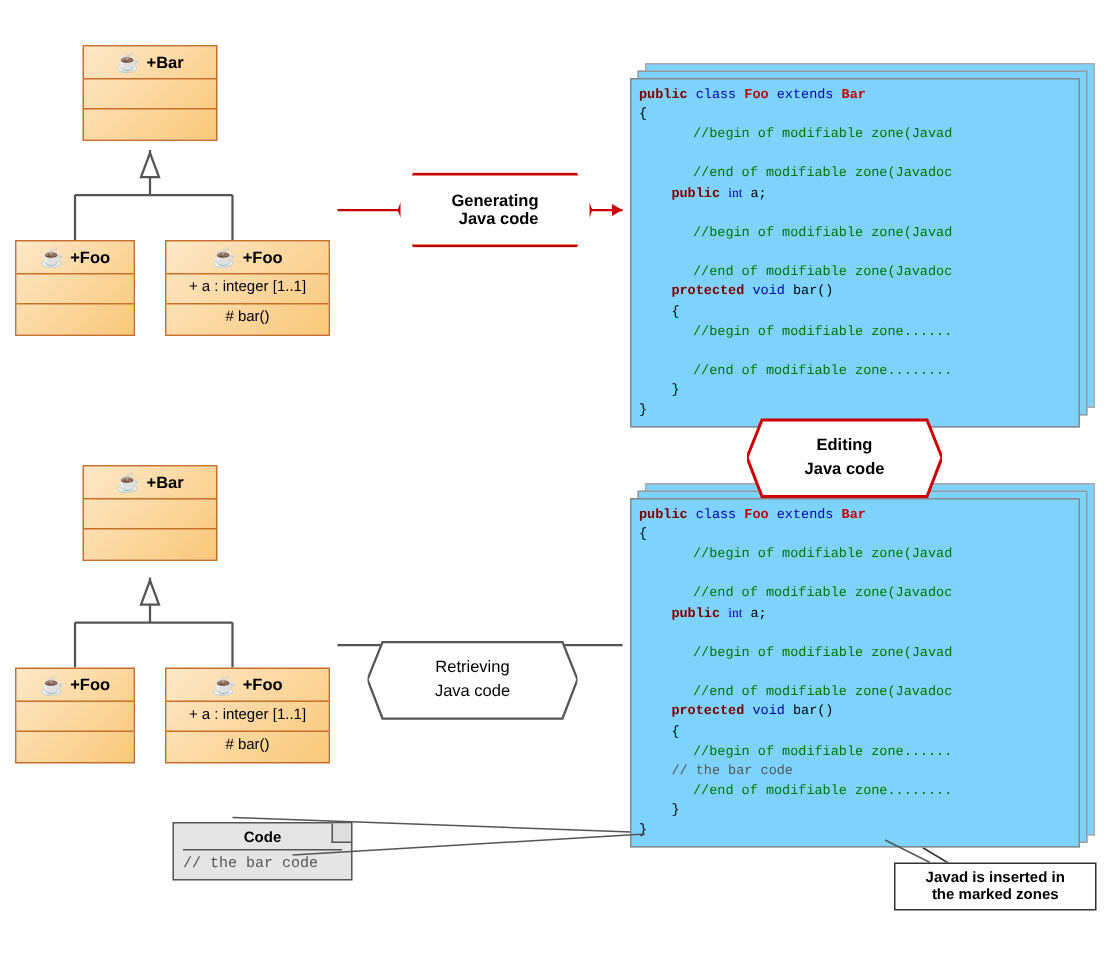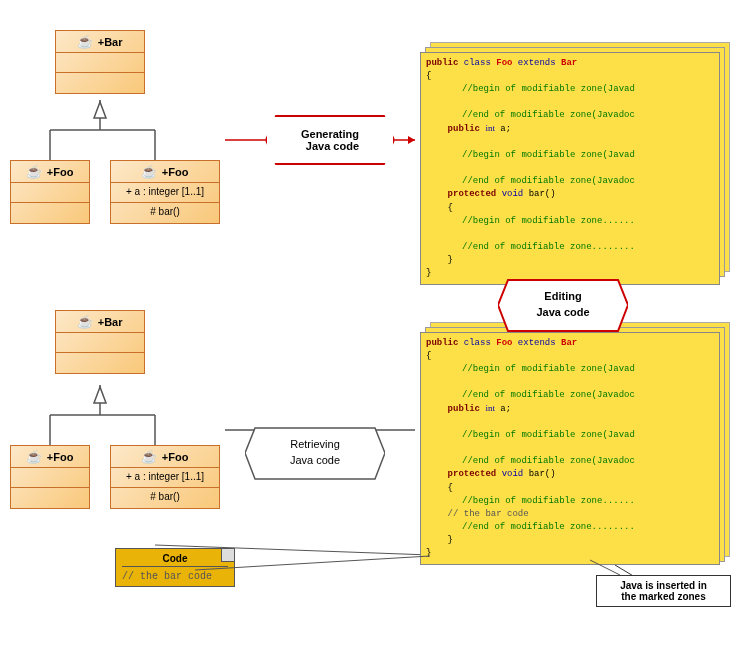--- a/index.html
+++ b/index.html
@@ -46,21 +46,21 @@
     .java-icon {
       color: #cc0000;
       font-size: 13px;
       font-weight: bold;
     }
 
     
     .code-panel {
       position: absolute;
       border: 1px solid #aaa;
-      background: #fde047;
+      background: #7dd3fc;
       font-family: 'Courier New', monospace;
       font-size: 9px;
       padding: 4px 5px;
       line-height: 1.45;
       overflow: hidden;
     }
 
     .kw-public { color: #7b0000; font-weight: bold; }
     .kw-class { color: #0000aa; }
     .kw-extends { color: #0000aa; }
@@ -91,21 +91,21 @@
       justify-content: center;
       text-align: right;
       font-size: 11px;
       font-weight: bold;
       color: #000;
       padding: 4px 18px;
     }
     .note-box-folded {
       position: absolute;
       border: 1px solid #555;
-      background: #eab308;
+      background: #e5e5e5;
       font-size: 10px;
       padding: 4px 6px;
     }
     .note-box-folded::before {
       content: '';
       position: absolute;
       top: 0; right: 0;
       width: 12px; height: 12px;
       background: #ddd;
       border-left: 1px solid #555;
@@ -288,15 +288,15 @@
 </div>
 
 <svg style="position:absolute;top:0;left:0;width:744px;height:650px;pointer-events:none;z-index:20;" xmlns="http://www.w3.org/2000/svg">
 
   <line x1="195" y1="570" x2="430" y2="556" stroke="#555" stroke-width="1"></line>
 
   <line x1="590" y1="560" x2="620" y2="575" stroke="#555" stroke-width="1"></line>
 </svg>
 
 <div class="callout-box" style="left:596px; top:575px; width:135px; font-size:10px; font-weight:bold; z-index:20;">
-  <span style="white-space:pre-line;">Java is inserted in
+  <span style="white-space:pre-line;">Javad is inserted in
 the marked zones</span>
 </div>
 
 </body></html>

